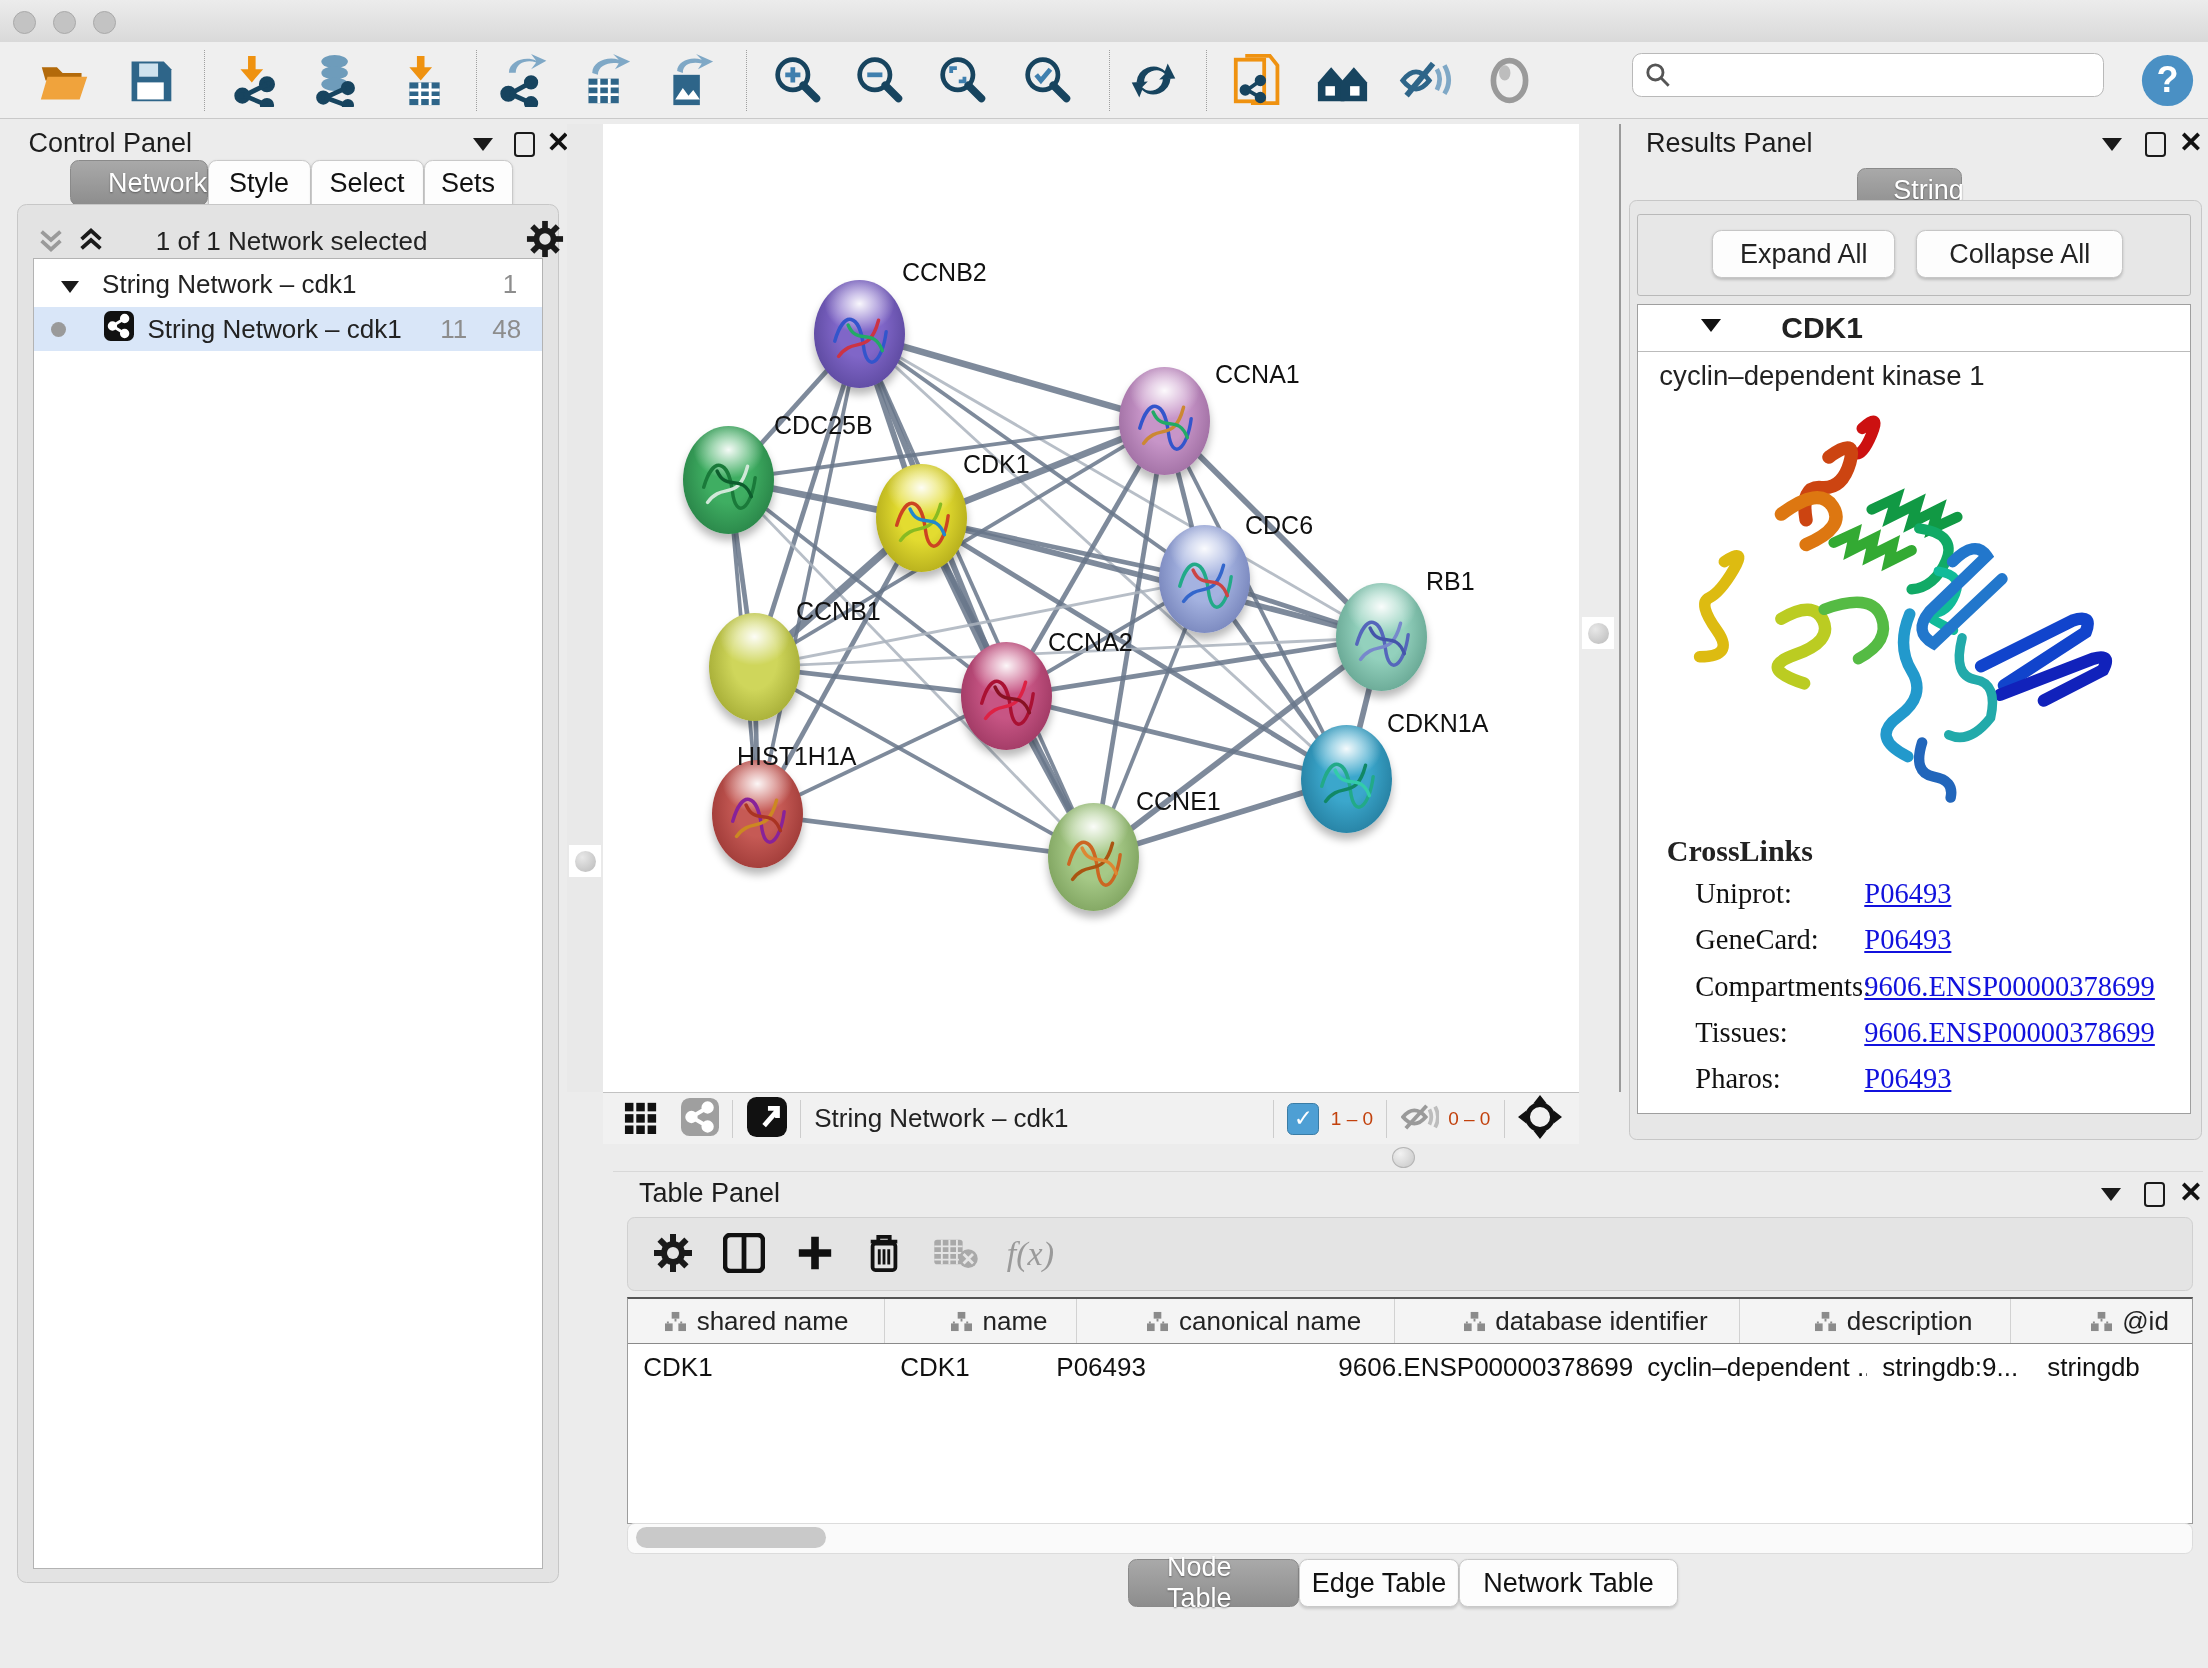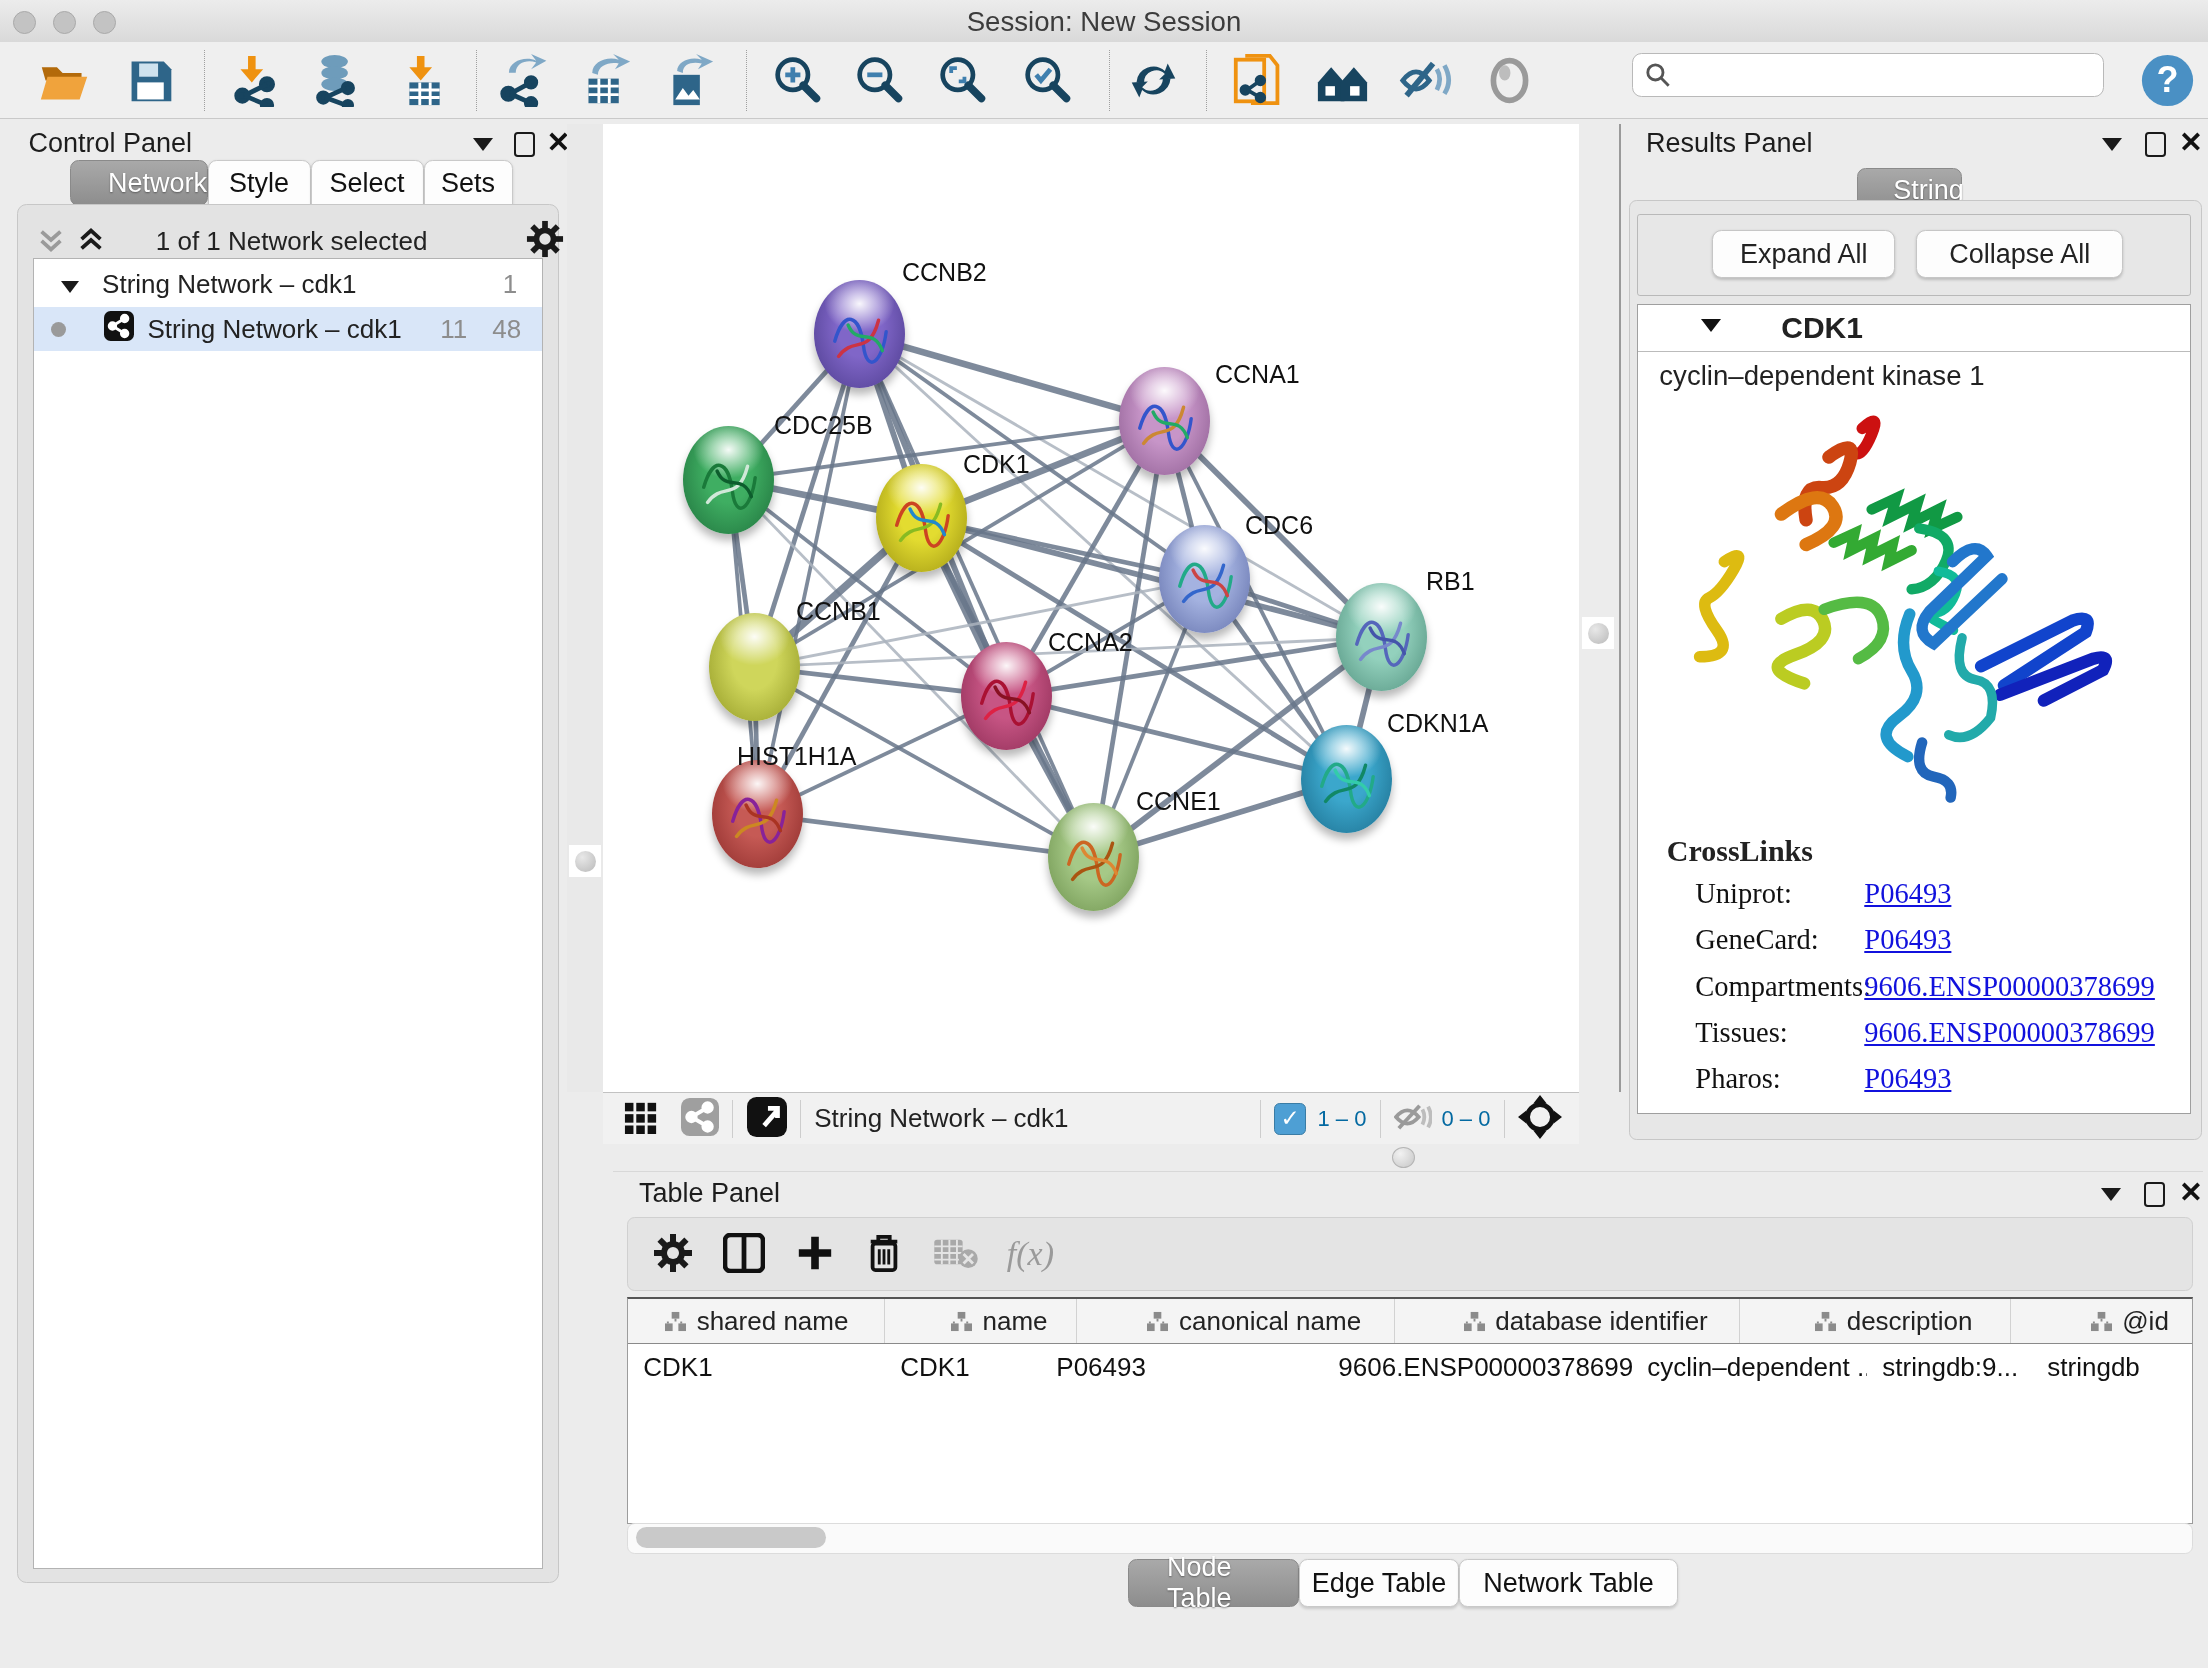--- a/index.html
+++ b/index.html
@@ -31,21 +31,21 @@
   .gutterL{position:absolute;left:567px;top:124px;width:36px;height:968px;background:#e9e9e9;border-right:1px solid #c4c4c4;}
   .gutterR{position:absolute;left:1579px;top:124px;width:40px;height:968px;background:#ececec;border-right:2.9px double #9a9a9a;}
   .handle{position:absolute;width:32px;height:32px;background:#fff;display:flex;align-items:center;justify-content:center;}
   .handle i{width:21px;height:21px;border-radius:50%;background:radial-gradient(circle at 35% 30%,#e8e8e8,#b9b9b9);display:block;}
   .node{position:absolute;width:91px;height:108px;border-radius:50%;box-shadow:0 6.7px 8.6px rgba(0,0,0,.28);}
   .node svg{position:absolute;left:15px;top:21px;}
   .nlabel{position:absolute;font-size:25px;color:#111;white-space:nowrap;}
   .netbar{position:absolute;left:603px;top:1092px;width:976px;height:51px;background:#f1f1f1;border-top:1px solid #c2c2c2;display:flex;align-items:center;}
   .nbsep{width:0;height:38px;border-left:1px solid #cdcdcd;margin:0 13.3px;}
   .netbar .ntitle{font-size:26px;color:#222;}
-  .gray27{font-size:22px;color:#0369a1;}
+  .gray27{font-size:19px;color:#c2410c;}
   .chk{width:30px;height:30px;background:#4e9fd4;border:1px solid #3a7ca5;border-radius:5.7px;color:#fff;font-size:23px;display:flex;align-items:center;justify-content:center;}
   
   .rpanel{position:absolute;left:1622px;top:124px;width:587px;height:1044px;background:#ececec;}
   .rbox{position:absolute;border:1px solid #c7c7c7;background:#e7e7e7;border-radius:7.6px;}
   .btn{display:flex;align-items:center;justify-content:center;background:#fdfdfd;border:1px solid #c6c6c6;border-radius:9.5px;font-size:27px;box-shadow:0 1.9px 2.9px rgba(0,0,0,.18);}
   .serif{font-family:"Liberation Serif",serif;}
   .xl-row{display:flex;font-size:28.5px;margin-bottom:14.3px;}
   .xl-row .lbl{width:169px;color:#111;}
   .xl-row a{color:#1111dd;text-decoration:underline;}
   
@@ -67,21 +67,20 @@
 </style>
 </head>
 <body>
 
 <div class="win">
 
   <div class="titlebar">
     <span class="tl" style="left:13.3px"></span>
     <span class="tl" style="left:53px"></span>
     <span class="tl" style="left:93px"></span>
-    <div class="title-text">Session: New Session</div>
   </div>
 
   <div class="toolbar">
     <span class="tbtn" style="left:36px">
       <svg width="53" height="53" viewBox="0 0 56 56">
           <path d="M4 14h16l6 6h20v8H8z" fill="#b36a0a"></path>
           <path d="M10 24h42l-8 24H3z" fill="#f0a33c"></path>
         </svg>
       </span>
     <span class="tbtn" style="left:122px">

